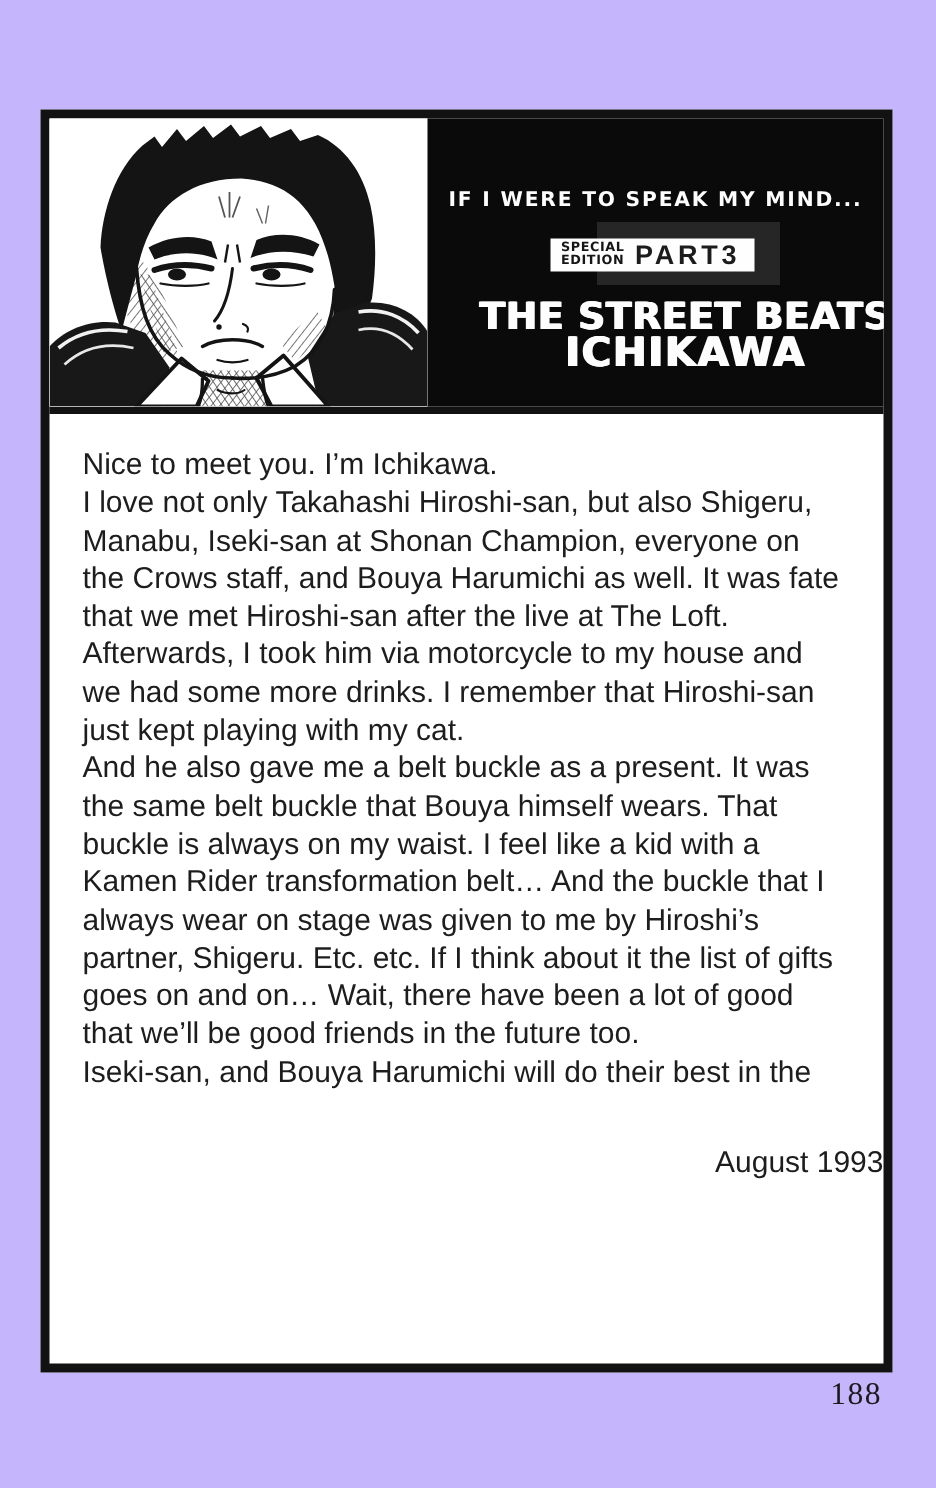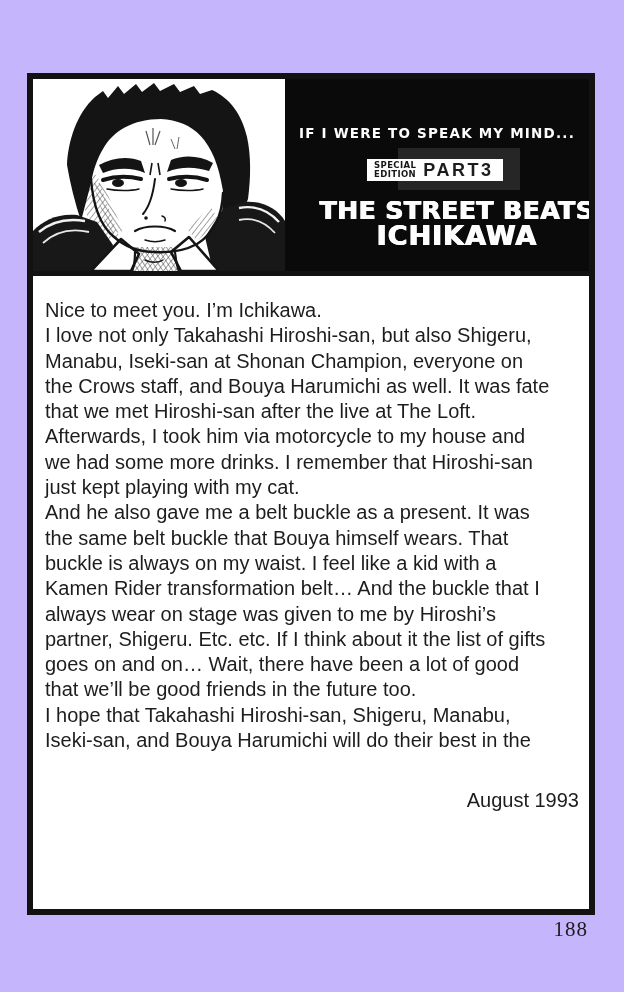--- a/index.html
+++ b/index.html
@@ -22,21 +22,21 @@
                letter-spacing:0.4px;font-family:"DejaVu Sans",sans-serif;}
   .badge-part{font-family:Liberation Sans, sans-serif;font-weight:bold;font-size:18px;
               letter-spacing:2.5px;color:#1c1c1c;white-space:nowrap;}
   .title{position:absolute;top:119px;left:0;width:100%;text-align:center;color:#fdfdfd;
          font-family:"DejaVu Sans",sans-serif;font-weight:bold;margin-left:20px;}
   .title-l1{font-size:25px;line-height:25px;letter-spacing:0.5px;white-space:nowrap;
             text-shadow:0.6px 0 0 #fdfdfd,-0.6px 0 0 #fdfdfd;}
   .title-l2{font-size:27px;line-height:26px;letter-spacing:1px;white-space:nowrap;
             text-shadow:0.6px 0 0 #fdfdfd,-0.6px 0 0 #fdfdfd;}
   
-  .letter{position:absolute;left:12px;top:219px;width:534px;color:#1d1d1d;
+  .letter{position:absolute;left:22px;top:219px;width:534px;color:#1d1d1d;
           font-size:20px;line-height:25.3px;}
   .letter .tline{white-space:nowrap;}
   .letter-date{margin-top:35px;white-space:nowrap;text-align:right;}
   
   .page-number{position:absolute;top:917px;right:36px;font-family:"Liberation Serif",serif;
                font-size:21px;color:#1a1a1a;letter-spacing:1px;}
 </style>
 </head>
 <body>
 
@@ -137,21 +137,20 @@
           <div class="tline">we had some more drinks. I remember that Hiroshi-san</div>
           <div class="tline">just kept playing with my cat.</div>
           <div class="tline">And he also gave me a belt buckle as a present. It was</div>
           <div class="tline">the same belt buckle that Bouya himself wears. That</div>
           <div class="tline">buckle is always on my waist. I feel like a kid with a</div>
           <div class="tline">Kamen Rider transformation belt… And the buckle that I</div>
           <div class="tline">always wear on stage was given to me by Hiroshi’s</div>
           <div class="tline">partner, Shigeru. Etc. etc. If I think about it the list of gifts</div>
           <div class="tline">goes on and on… Wait, there have been a lot of good</div>
           <div class="tline">that we’ll be good friends in the future too.</div>
-          <div class="tline">I hope that Takahashi Hiroshi-san, Shigeru, Manabu,</div>
           <div class="tline">Iseki-san, and Bouya Harumichi will do their best in the</div>
         </div>
       <div class="letter-date">August 1993</div>
     </div>
 
   </div>
 
   <div class="page-number">188</div>
 </div>
 

